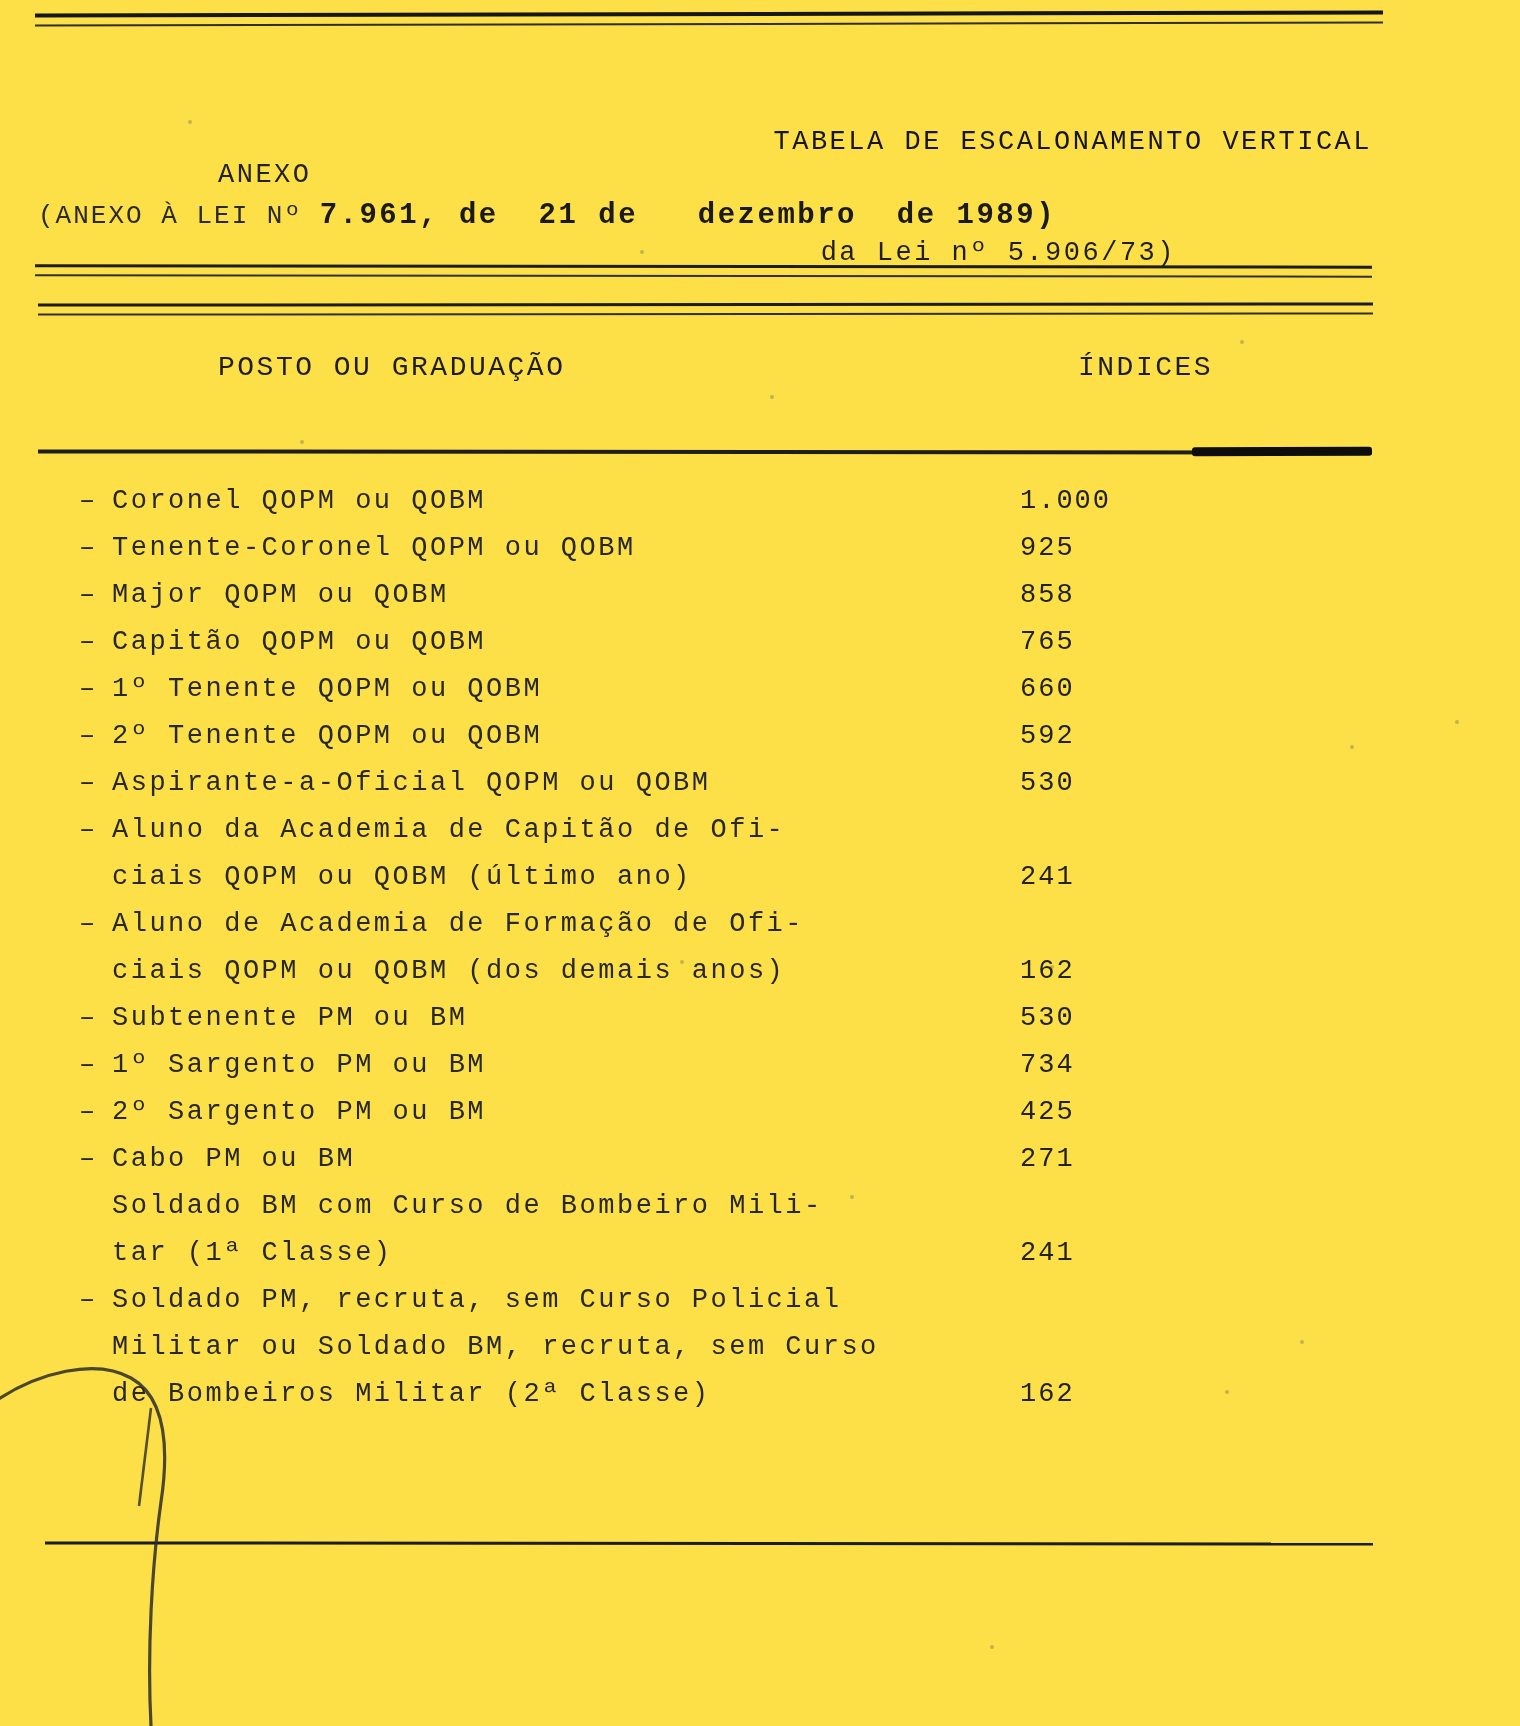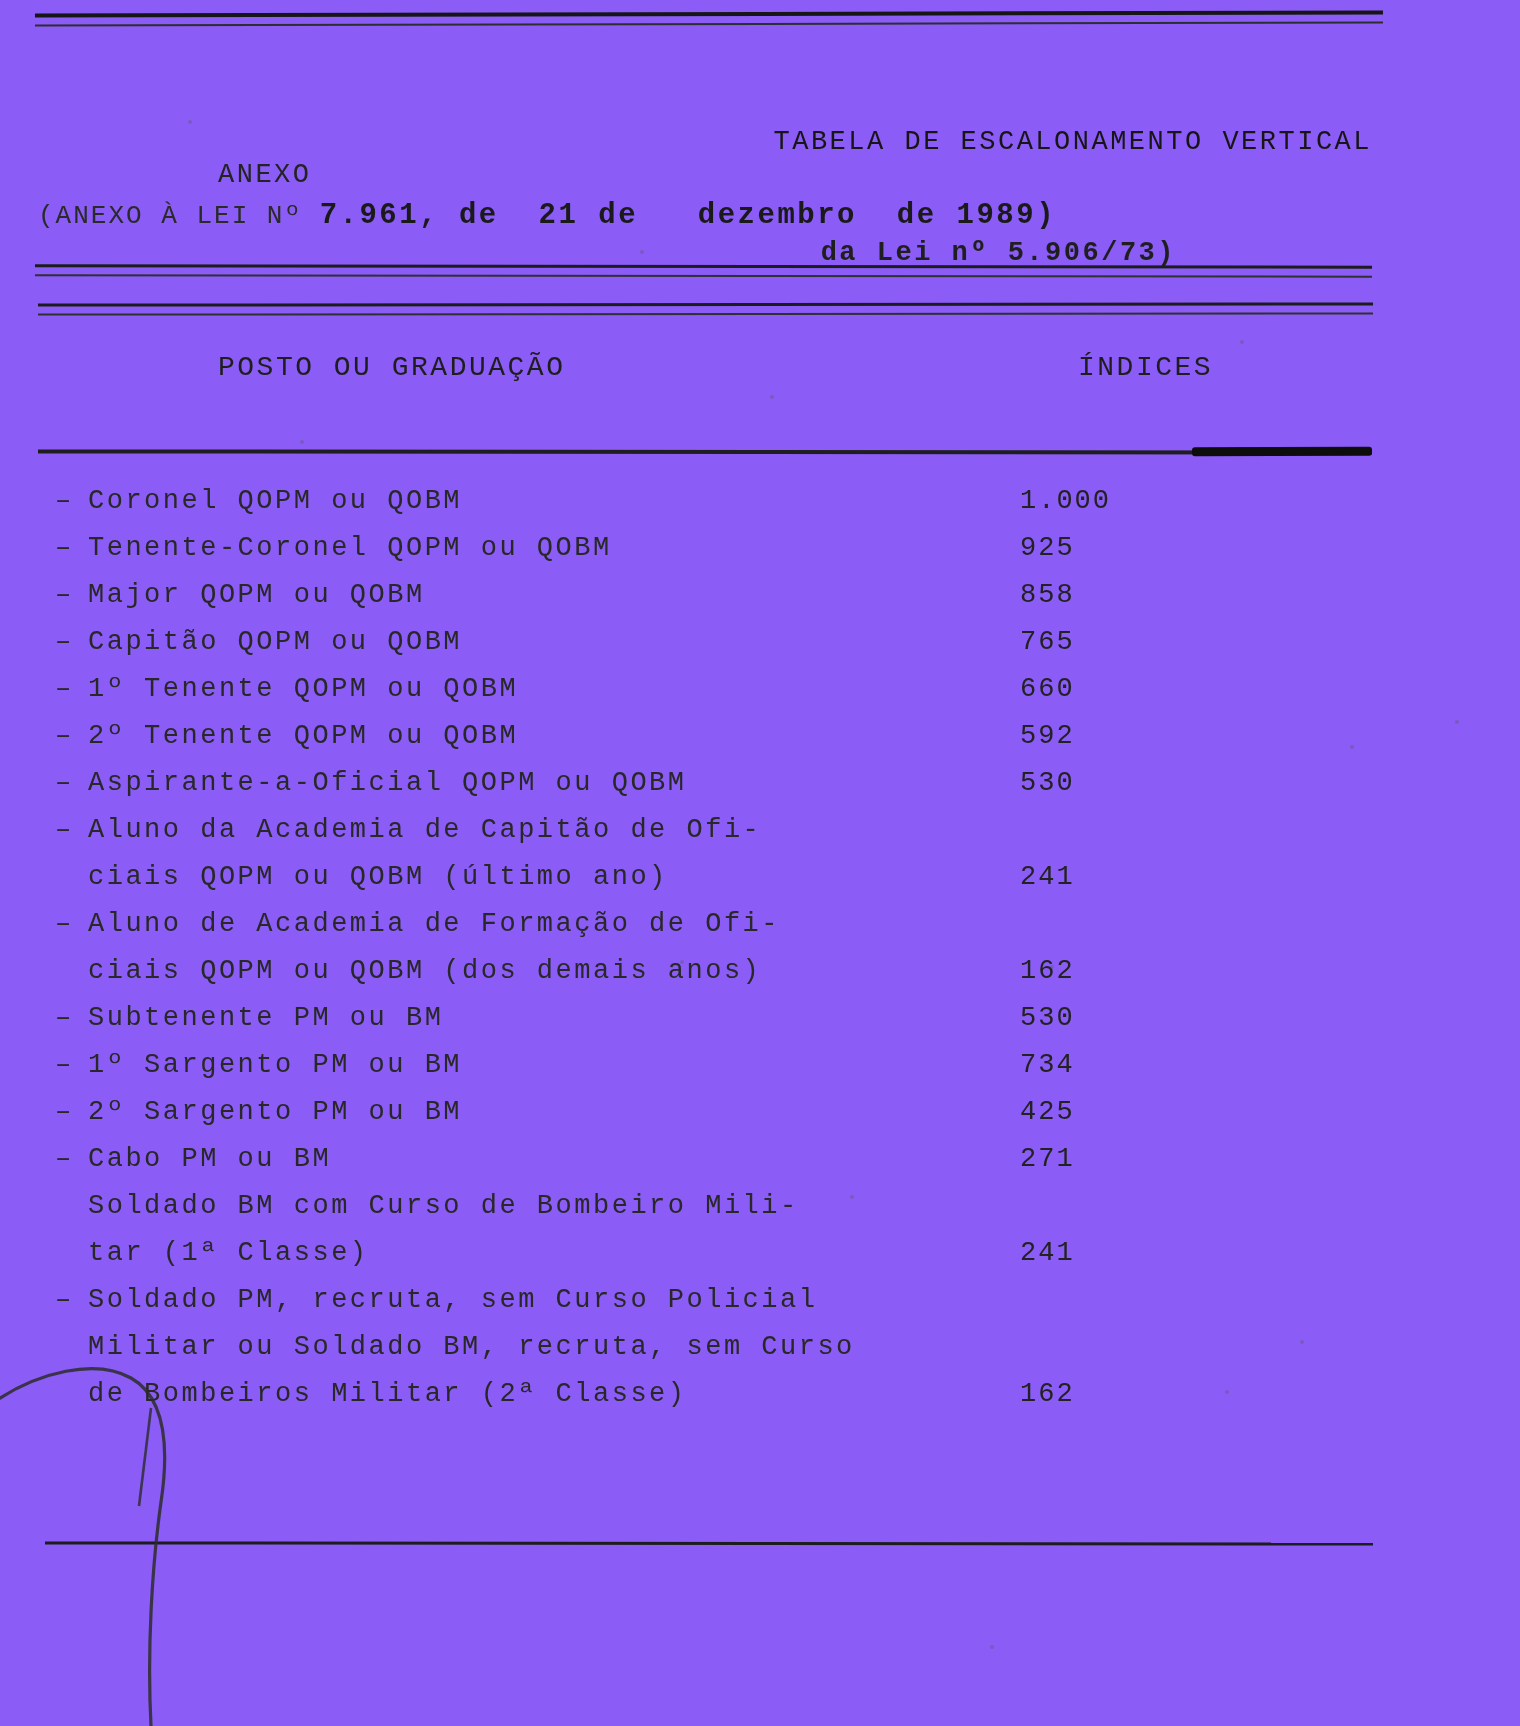--- a/index.html
+++ b/index.html
@@ -4,21 +4,21 @@
 <style>
   html, body {
     margin: 0;
     padding: 0;
     background: #d9d9d9;
   }
   .page {
     position: relative;
     width: 1520px;
     height: 1726px;
-    background: #8b5cf6;
+    background: #fde047;
     overflow: hidden;
     font-family: "Liberation Mono", "DejaVu Sans Mono", monospace;
     color: #262626;
   }
 
   
   .rule { position: absolute; }
   .rule-top {
     top: 12px; left: 35px; width: 1348px; height: 7px;
     border-top: 4px solid #161616;
@@ -59,21 +59,21 @@
     position: absolute;
     top: 50px; left: 0; width: 1372px;
     text-align: right;
     font-size: 27px;
     letter-spacing: 2.5px;
     line-height: 37px;
     color: #1f1f1f;
     white-space: pre;
   }
   .header-block .doc-title { color: #161616; }
-  .header-block .subtitle-2 { padding-right: 196px; font-weight: bold; }
+  .header-block .subtitle-2 { padding-right: 196px; }
 
   .anexo-label {
     position: absolute;
     top: 160px; left: 218px;
     font-size: 27px; letter-spacing: 2.5px;
     color: #232323;
   }
   .anexo-ref {
     position: absolute;
     top: 199px; left: 38px;
@@ -104,21 +104,21 @@
     position: absolute;
     top: 478px; left: 0; width: 1520px;
     font-size: 27px;
     letter-spacing: 2.5px;
     color: #282828;
   }
   .line {
     position: relative;
     height: 47px;
     line-height: 47px;
-    padding-left: 55px;
+    padding-left: 79px;
     white-space: pre;
   }
   .dash {
     display: inline-block;
     width: 33px;
   }
   .indice {
     position: absolute;
     left: 1020px; top: 0;
     width: 152px;

